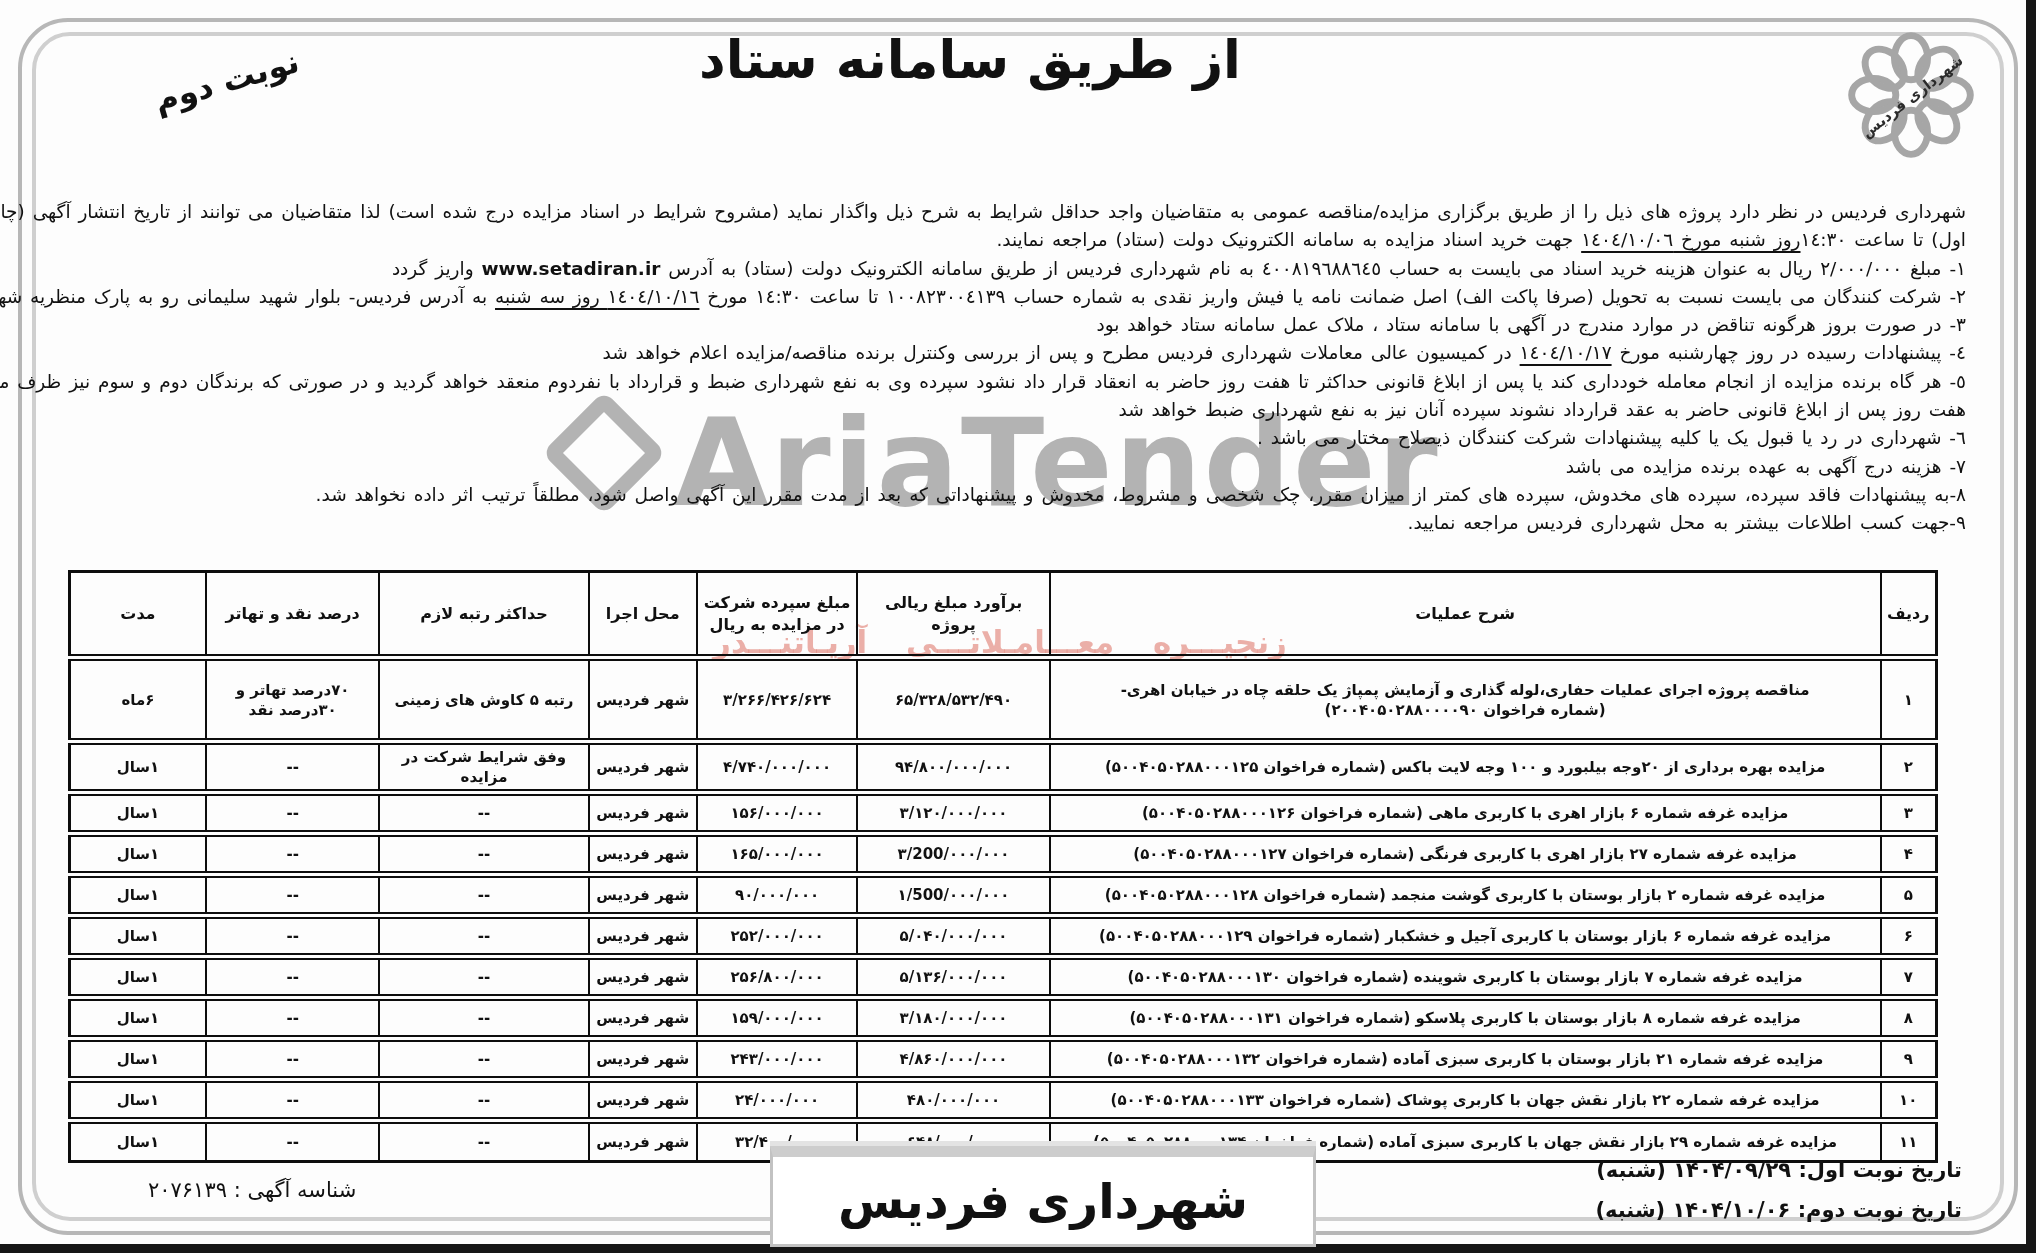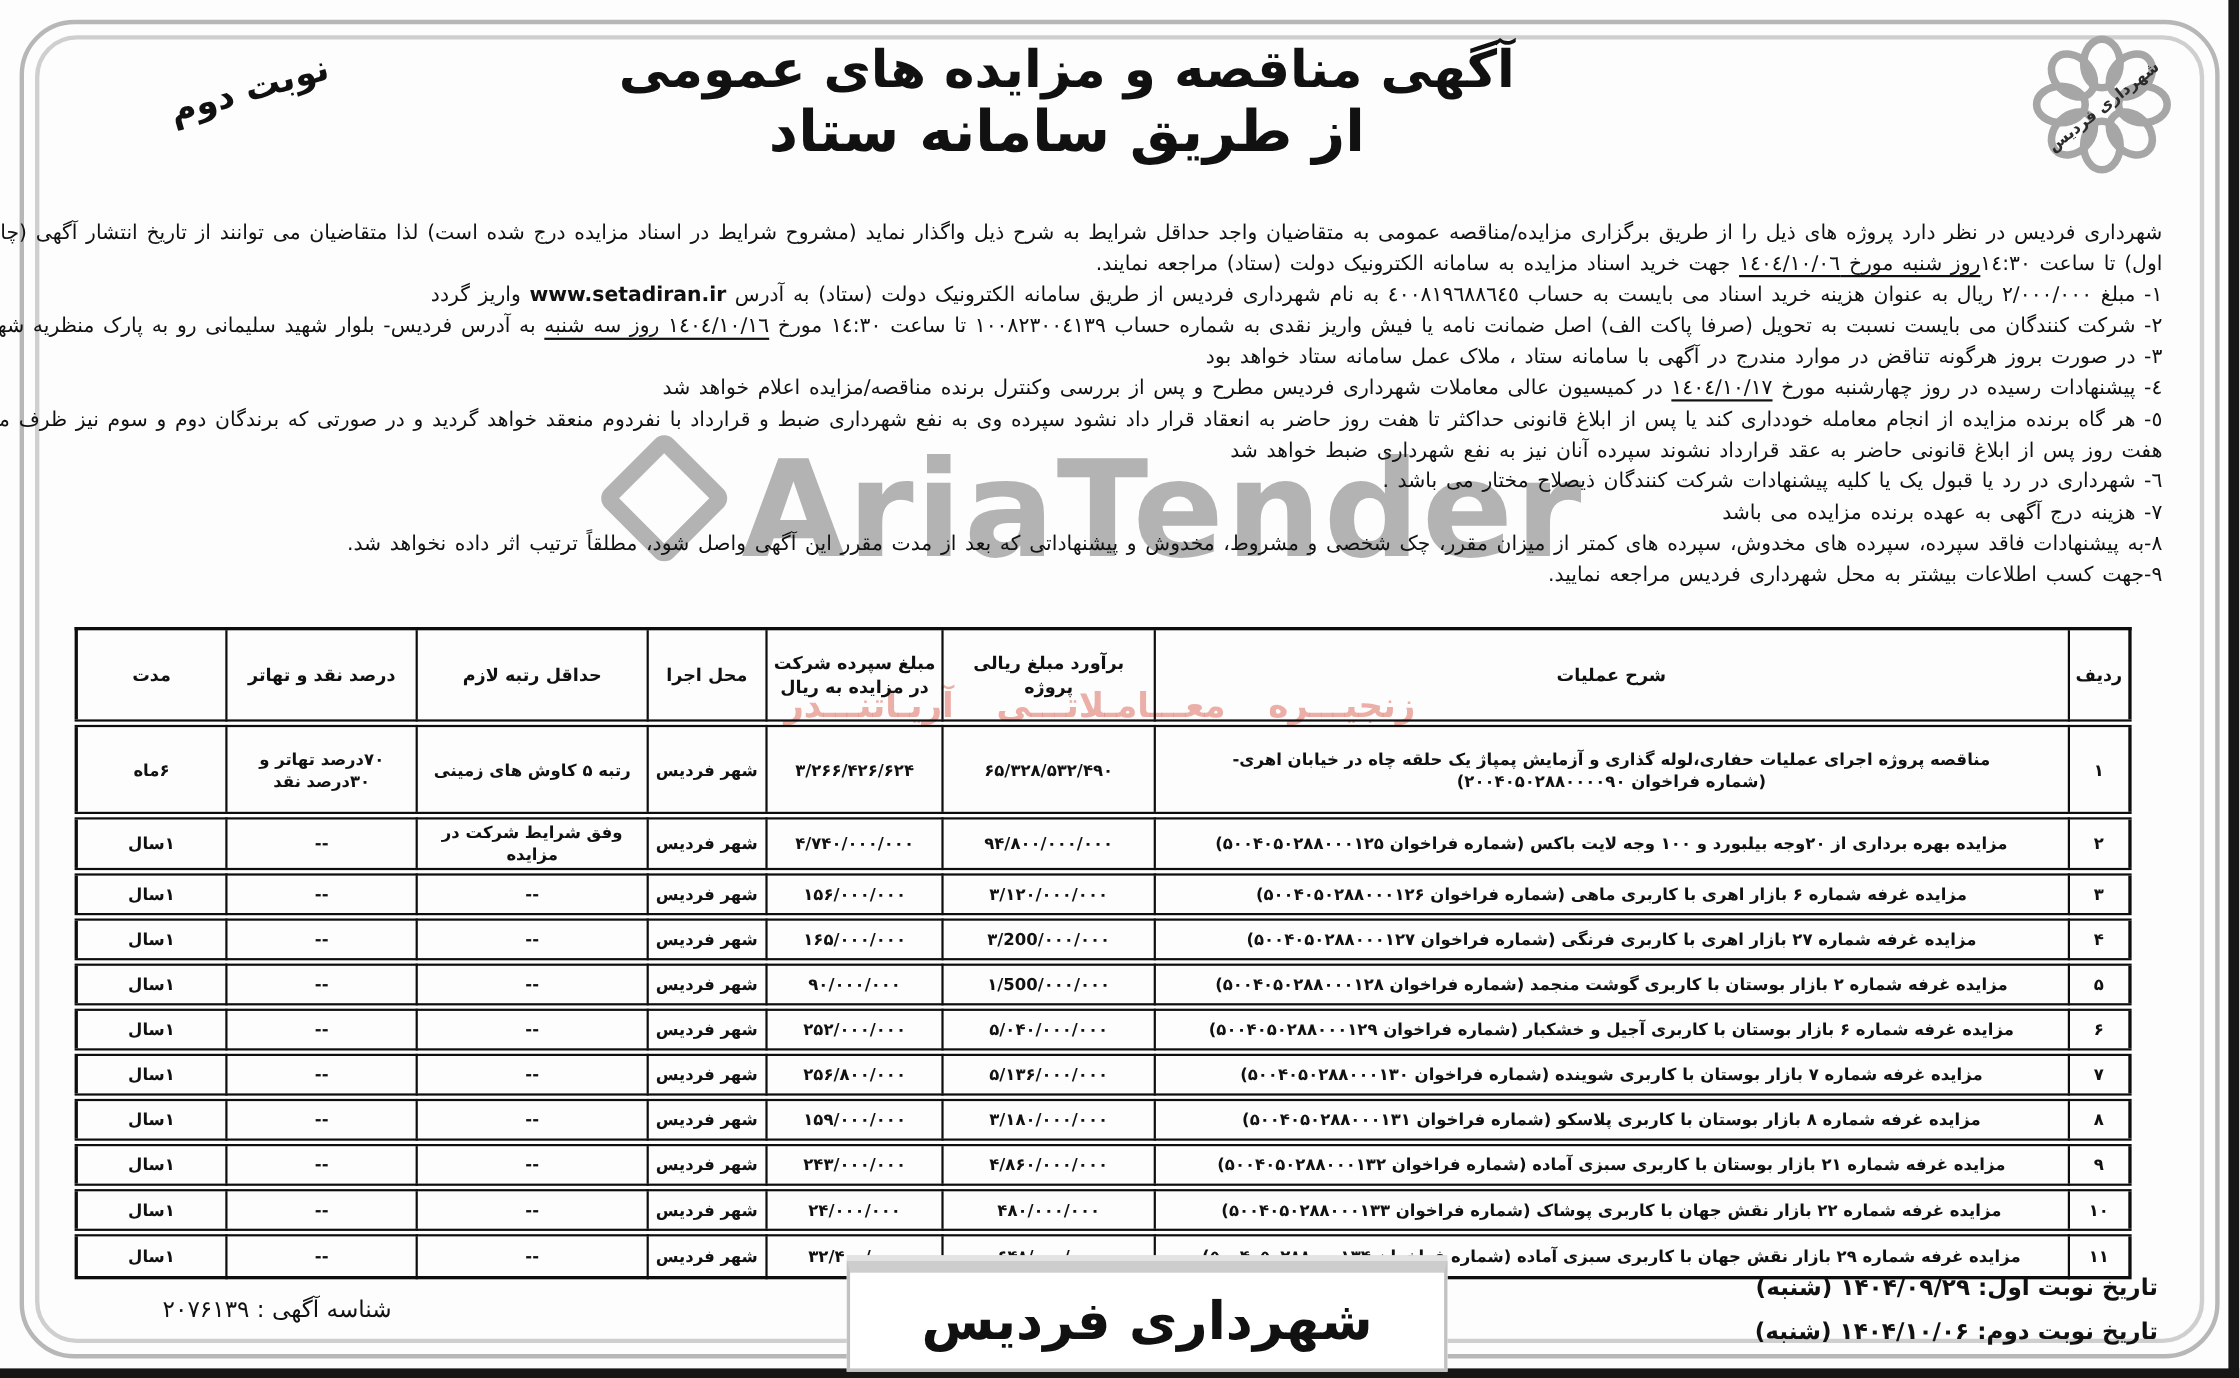--- a/index.html
+++ b/index.html
@@ -81,21 +81,20 @@
         <ellipse cx="50" cy="23" rx="12" ry="16" transform="rotate(180 50 50)"></ellipse>
         <ellipse cx="50" cy="23" rx="12" ry="16" transform="rotate(225 50 50)"></ellipse>
         <ellipse cx="50" cy="23" rx="12" ry="16" transform="rotate(270 50 50)"></ellipse>
         <ellipse cx="50" cy="23" rx="12" ry="16" transform="rotate(315 50 50)"></ellipse>
       </g>
       <text x="50" y="55" text-anchor="middle" transform="rotate(-38 50 50)" font-size="10.5" font-weight="bold" fill="#2b2b2b">شهرداری فردیس</text>
     </svg>
   </div>
 
   <div class="title">
-    <div class="title1">آگهی مناقصه و مزایده های عمومی</div>
     <div class="title2">از طریق سامانه ستاد</div>
   </div>
 
   <div class="notice">
       <div class="notice-line"><span>شهرداری فردیس در نظر دارد پروژه های ذیل را از طریق برگزاری مزایده/مناقصه عمومی به متقاضیان واجد حداقل شرایط به شرح ذیل واگذار نماید (مشروح شرایط در اسناد مزایده درج شده است) لذا متقاضیان می توانند از تاریخ انتشار آگهی (چاپ</span></div>
       <div class="notice-line"><span>اول) تا ساعت ١٤:٣٠</span><span class="u">روز شنبه مورخ ١٤٠٤/١٠/٠٦</span><span> جهت خرید اسناد مزایده به سامانه الکترونیک دولت (ستاد) مراجعه نمایند.</span></div>
       <div class="notice-line"><span>١- مبلغ ٢/٠٠٠/٠٠٠ ریال به عنوان هزینه خرید اسناد می بایست به حساب ٤٠٠٨١٩٦٨٨٦٤٥ به نام شهرداری فردیس از طریق سامانه الکترونیک دولت (ستاد) به آدرس </span><span class="b">www.setadiran.ir</span><span> واریز گردد</span></div>
       <div class="notice-line"><span>٢- شرکت کنندگان می بایست نسبت به تحویل (صرفا پاکت الف) اصل ضمانت نامه یا فیش واریز نقدی به شماره حساب ١٠٠٨٢٣٠٠٤١٣٩ تا ساعت ١٤:٣٠ مورخ </span><span class="u">١٤٠٤/١٠/١٦ روز سه شنبه</span><span> به آدرس فردیس- بلوار شهید سلیمانی رو به پارک منظریه شهرداری</span></div>
       <div class="notice-line"><span>٣- در صورت بروز هرگونه تناقض در موارد مندرج در آگهی با سامانه ستاد ، ملاک عمل سامانه ستاد خواهد بود</span></div>
       <div class="notice-line"><span>٤- پیشنهادات رسیده در روز چهارشنبه مورخ </span><span class="u">١٤٠٤/١٠/١٧</span><span> در کمیسیون عالی معاملات شهرداری فردیس مطرح و پس از بررسی وکنترل برنده مناقصه/مزایده اعلام خواهد شد</span></div>
@@ -118,21 +117,21 @@
         <col style="width:9.3%">
         <col style="width:7.3%">
     </colgroup>
     <thead>
       <tr>
           <th>ردیف</th>
           <th>شرح عملیات</th>
           <th>برآورد مبلغ ریالی پروژه</th>
           <th>مبلغ سپرده شرکت در مزایده به ریال</th>
           <th>محل اجرا</th>
-          <th>حداقل رتبه لازم</th>
+          <th>حداکثر رتبه لازم</th>
           <th>درصد نقد و تهاتر</th>
           <th>مدت</th>
         </tr>
     </thead>
     <tbody>
         <tr class="tall">
           <td class="c-no">۱</td>
           <td class="c-desc">
             <div>مناقصه پروژه اجرای عملیات حفاری،لوله گذاری و آزمایش پمپاژ یک حلقه چاه در خیابان اهری-</div>
             <div>(شماره فراخوان ۲۰۰۴۰۵۰۲۸۸۰۰۰۰۹۰)</div>

